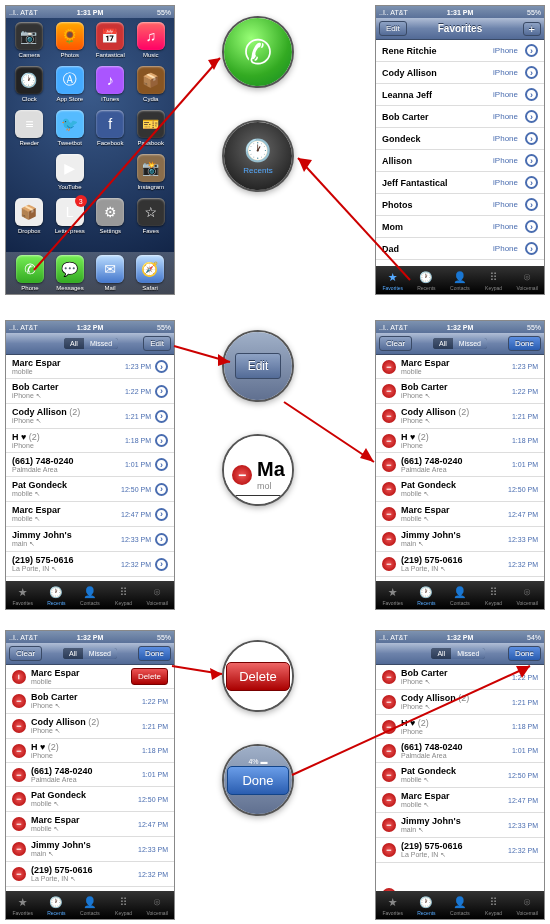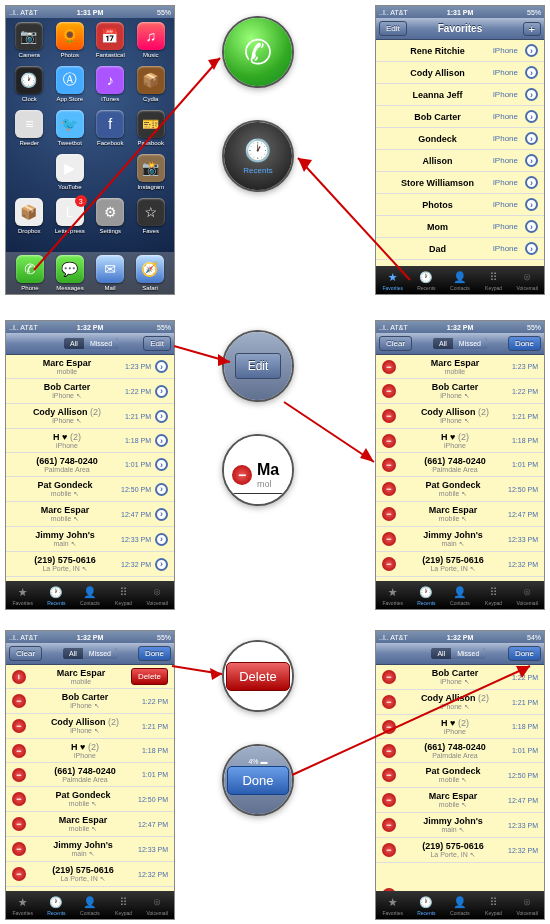--- a/index.html
+++ b/index.html
@@ -8,21 +8,21 @@
   .status { height: 12px; background: linear-gradient(#7d92b0,#5a7199); display: flex; justify-content: space-between; align-items: center; color: #fff; font-size: 7px; padding: 0 3px; }
   .status .mid { position: absolute; left: 0; right: 0; text-align: center; font-weight: bold; }
   .nav { height: 22px; background: linear-gradient(#b0bed6,#6d83ab 50%,#526a96); display: flex; align-items: center; justify-content: space-between; padding: 0 3px; position: relative; border-bottom: 1px solid #3a4a66; }
   .nav-title { position: absolute; left: 0; right: 0; text-align: center; color: #fff; font-weight: bold; font-size: 10px; text-shadow: 0 -1px 0 #2a3a56; }
   .nav-btn { background: linear-gradient(#8ea2c4,#536b97); color: #fff; font-size: 8px; padding: 2px 6px; border-radius: 3px; border: 1px solid #3a4a66; text-shadow: 0 -1px 0 #2a3a56; z-index: 1; }
   .nav-btn.done { background: linear-gradient(#5a8de0,#2a5db0); }
   .nav-btn.plus { padding: 2px 5px; font-size: 11px; line-height: 8px; }
   .seg { display: flex; background: #3a4a66; border-radius: 3px; overflow: hidden; z-index: 1; }
   .seg span { background: linear-gradient(#8ea2c4,#536b97); color: #fff; font-size: 7px; padding: 2px 6px; }
   .seg span.on { background: linear-gradient(#4a5a76,#2a3a56); }
-  .list { flex: 1; background: #fef9c3; overflow: hidden; text-align: center; }
+  .list { flex: 1; background: #ffffff; overflow: hidden; }
   .row { display: flex; align-items: center; border-bottom: 1px solid #ddd; padding: 3px 6px; min-height: 22px; }
   .row .del-ind { width: 14px; height: 14px; border-radius: 50%; background: radial-gradient(#e55,#a00); display: flex; align-items: center; justify-content: center; color: #fff; font-size: 9px; font-weight: bold; margin-right: 5px; flex-shrink: 0; }
   .row .body { flex: 1; min-width: 0; }
   .row .name { font-size: 9px; font-weight: bold; color: #000; white-space: nowrap; overflow: hidden; text-overflow: ellipsis; }
   .row .name.missed { color: #c00; margin-top: 40px; }
   .row .sub { font-size: 7px; color: #888; }
   .row .time { font-size: 7px; color: #4a6db0; margin-left: 3px; }
   .row .chev { width: 13px; height: 13px; border-radius: 50%; background: #fff; border: 2px solid #4a6db0; color: #4a6db0; display: flex; align-items: center; justify-content: center; font-size: 9px; font-weight: bold; margin-left: 4px; flex-shrink: 0; }
   .row .tag { font-size: 8px; color: #4a6db0; margin-right: 3px; }
   .row .del-btn { background: linear-gradient(#e55,#a00); color: #fff; font-size: 8px; padding: 3px 6px; border-radius: 3px; border: 1px solid #700; }
@@ -196,21 +196,21 @@
       </div>
       <div class="row">
         <div class="body">
           <div class="name">Allison</div>
         </div>
         <span class="tag">iPhone</span>
         <span class="chev">›</span>
       </div>
       <div class="row">
         <div class="body">
-          <div class="name">Store Williamson</div>
+          <div class="name">Jeff Fantastical</div>
         </div>
         <span class="tag">iPhone</span>
         <span class="chev">›</span>
       </div>
       <div class="row">
         <div class="body">
           <div class="name">Photos</div>
         </div>
         <span class="tag">iPhone</span>
         <span class="chev">›</span>
@@ -505,21 +505,21 @@
   <div class="callout-inner" style="background:linear-gradient(#a0b0c8,#607090);">
     <span class="nav-btn" style="font-size:12px;padding:5px 12px;">Edit</span>
   </div>
 </div>
 
 <div class="callout" style="left:222px; top:434px;">
   <div class="callout-inner" style="background:#fff;align-items:flex-start;padding:14px 0 0 8px;">
     <div style="display:flex;align-items:center;gap:5px;">
       <span style="width:20px;height:20px;border-radius:50%;background:radial-gradient(#e55,#a00);color:#fff;display:flex;align-items:center;justify-content:center;font-size:14px;font-weight:bold;">−</span>
       <div>
-        <div style="font-size:16px;font-weight:bold;">Ma</div>
+        <div style="font-size:20px;font-weight:bold;">Ma</div>
         <div style="font-size:9px;color:#888;">mol</div>
       </div>
     </div>
     <div style="border-top:1px solid #333;width:100%;margin-top:4px;"></div>
   </div>
 </div>
 
 <div class="phone" style="left:5px; top:630px; height:290px;">
   <div class="status">
     <span>..I.. AT&amp;T</span>

